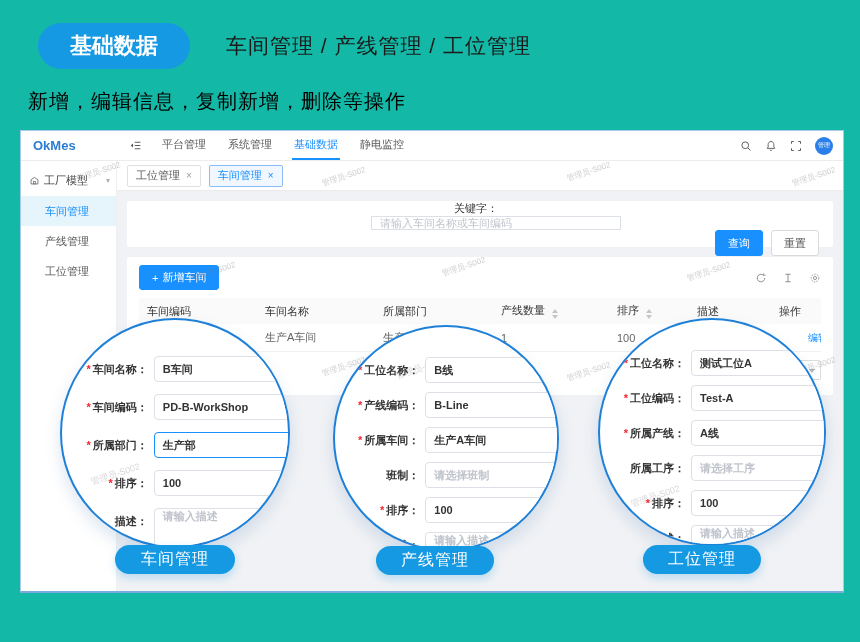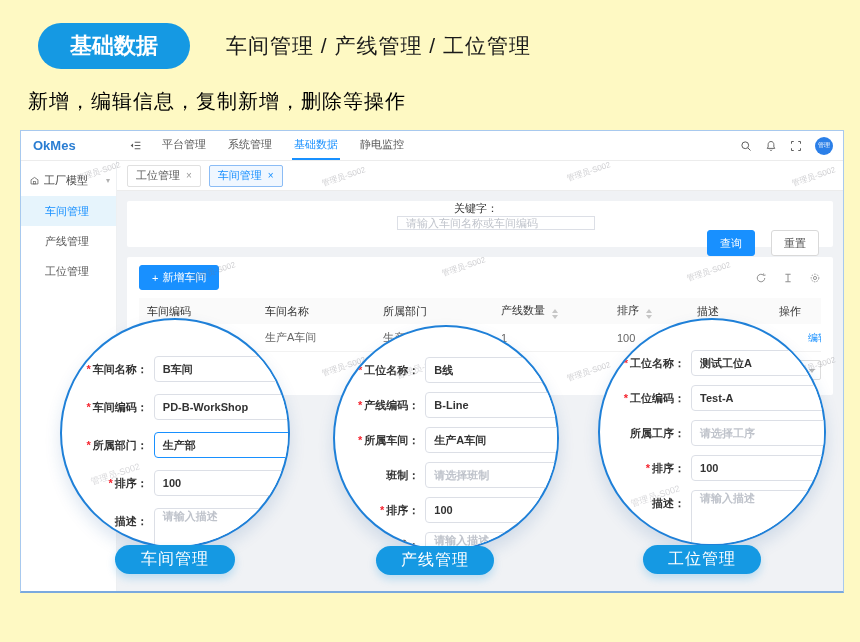--- a/index.html
+++ b/index.html
@@ -1,17 +1,17 @@
 <!DOCTYPE html>
 <html><head>
 <meta charset="utf-8">
 <style>
   * { margin:0; padding:0; box-sizing:border-box; }
   body { background:#fff; font-family:"Liberation Sans","DejaVu Sans",sans-serif; }
-  .stage { position:relative; width:860px; height:642px; background:#fef9c3; overflow:hidden; }
+  .stage { position:relative; width:860px; height:642px; background:#14b8a6; overflow:hidden; }
 
   
   .badge { position:absolute; left:38px; top:23px; height:46px; padding:0 32px;
     background:#1599e3; color:#fff; font-size:22px; font-weight:bold;
     border-radius:26px; display:flex; align-items:center; }
   .headline { position:absolute; left:226px; top:23px; height:46px; display:flex; align-items:center;
     font-size:21px; color:#1a1a1a; letter-spacing:1px; }
   .subtitle { position:absolute; left:28px; top:88px; font-size:20px; color:#000; letter-spacing:1px; }
 
   
@@ -40,24 +40,24 @@
   .tabbar { height:30px; background:#fff; border-bottom:1px solid #ececec; display:flex; align-items:center; gap:8px; padding:0 10px; }
   .tab { height:22px; display:inline-flex; align-items:center; gap:6px; padding:0 8px; background:#fff;
     border:1px solid #e0e0e0; border-radius:2px; font-size:11px; color:#595959; cursor:pointer; }
   .tab .x { color:#9a9a9a; font-size:10px; }
   .tab.active { color:#1890ff; border-color:#8bbcf5; background:#f0f7ff; }
   .tab.active .x { color:#1890ff; }
 
   .card { background:#fff; border-radius:2px; margin:10px 10px 0 10px; }
   .filter-card { height:46px; display:flex; align-items:center; padding:0 14px;flex-direction:column; }
   .filter-label { font-size:11px; color:#333; margin-right:8px; white-space:nowrap; }
-  .filter-input { width:198px; height:26px; border:1px solid #dcdfe6; border-radius:0;
+  .filter-input { width:250px; height:26px; border:1px solid #dcdfe6; border-radius:0;
     font-size:11px; padding:0 8px; color:#333; outline:none; font-family:inherit;margin-left:32px; }
   .filter-input::placeholder { color:#c0c4cc; }
-  .filter-btns { margin-left:auto; display:flex; gap:16px; }
+  .filter-btns { margin-left:auto; display:flex; gap:8px; }
   .btn { height:26px; padding:0 12px; font-size:11px; border-radius:3px; cursor:pointer; font-family:inherit; }
   .btn-primary { background:#1890ff; border:1px solid #1890ff; color:#fff; }
   .btn-plain { background:#fff; border:1px solid #d9d9d9; color:#555; }
 
   .table-card { padding:8px 12px 10px 12px; height:138px; }
   .table-toolbar { display:flex; align-items:center; }
   .btn-add { height:25px; display:inline-flex; align-items:center; gap:4px; }
   .tbl-icons { margin-left:auto; display:flex; gap:15px; color:#8c8c8c; align-items:center; }
   .grid-row { display:grid; grid-template-columns:118px 118px 118px 116px 80px 82px 1fr; align-items:center; }
   .thead { margin-top:8px; background:#fafafa; height:26px; font-size:11px; color:#333; }
@@ -350,20 +350,24 @@
     <div class="form">
       <div class="frow">
         <span class="flabel req">工位名称：</span>
         <span class="fbox">测试工位A</span>
       </div>
       <div class="frow">
         <span class="flabel req">工位编码：</span>
         <span class="fbox">Test-A</span>
       </div>
       <div class="frow">
+        <span class="flabel req">所属产线：</span>
+        <span class="fbox">A线</span>
+      </div>
+      <div class="frow">
         <span class="flabel">所属工序：</span>
         <span class="fbox ph">请选择工序</span>
       </div>
       <div class="frow">
         <span class="flabel req">排序：</span>
         <span class="fbox">100</span>
       </div>
       <div class="frow">
         <span class="flabel">描述：</span>
         <span class="fbox ta ph">请输入描述</span>

